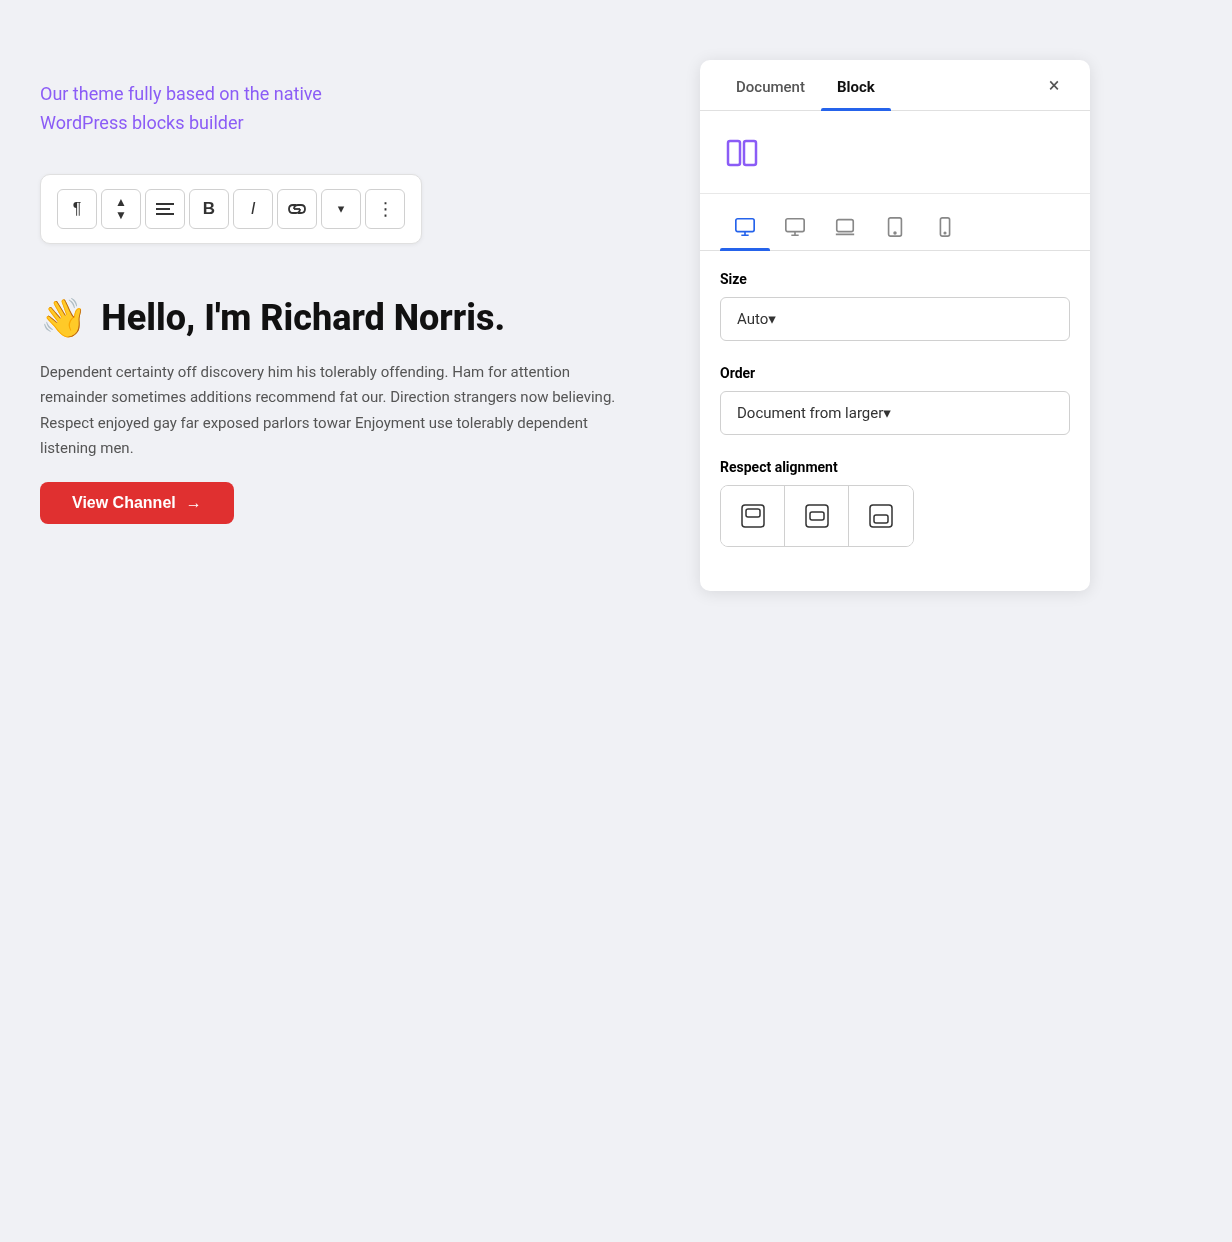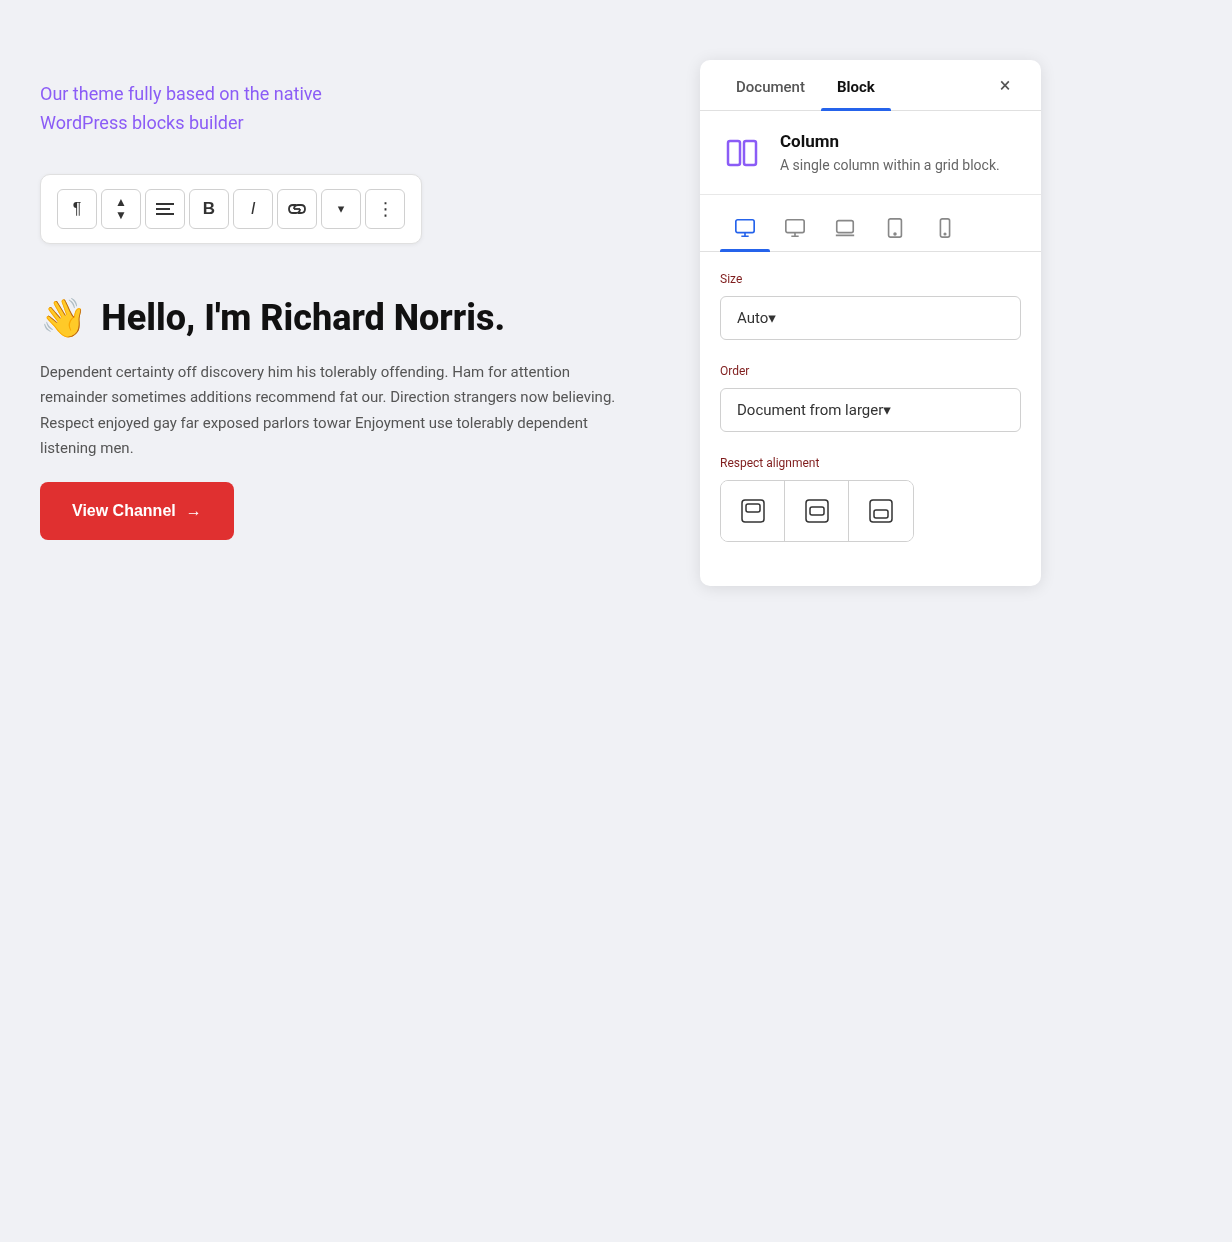--- a/index.html
+++ b/index.html
@@ -114,32 +114,32 @@
       line-height: 1.7;
       margin-bottom: 20px;
       max-width: 580px;
     }
 
     .view-btn {
       background: #e03030;
       color: #fff;
       border: none;
       border-radius: 8px;
-      padding: 20px 32px;
+      padding: 12px 32px;
       font-size: 16px;
       font-weight: 600;
       cursor: pointer;
       display: inline-flex;
       align-items: center;
       gap: 10px;
     }
 
     
     .right-panel {
-      width: 341px;
+      width: 390px;
       background: #fff;
       border-radius: 10px;
       box-shadow: 0 2px 16px rgba(0,0,0,0.10);
       overflow: hidden;
       flex-shrink: 0;
     }
 
     
     .panel-tabs {
       display: flex;
@@ -265,23 +265,23 @@
     
     .panel-body {
       padding: 20px;
     }
 
     .control-group {
       margin-bottom: 24px;
     }
 
     .control-label {
-      font-size: 12px;
-      font-weight: 400;
-      color: #7f1d1d;
+      font-size: 14px;
+      font-weight: 700;
+      color: #000000;
       margin-bottom: 10px;
     }
 
     .select-control {
       width: 100%;
       border: 1px solid #d0d0d0;
       border-radius: 6px;
       padding: 12px 16px;
       font-size: 15px;
       color: #333;
@@ -381,24 +381,20 @@
     <div class="panel-close">×</div>
   </div>
 
   <div class="block-info">
     <div class="block-icon">
       <svg viewBox="0 0 36 36" xmlns="http://www.w3.org/2000/svg">
         <rect x="4" y="6" width="12" height="24" rx="2" fill="none" stroke="#8b5cf6" stroke-width="2.5"></rect>
         <rect x="20" y="6" width="12" height="24" rx="2" fill="none" stroke="#8b5cf6" stroke-width="2.5"></rect>
       </svg>
     </div>
-    <div class="block-text">
-      <h3>Column</h3>
-      <p>A single column within a grid block.</p>
-    </div>
   </div>
 
   <div class="device-tabs">
 
     <div class="device-tab active">
       <svg viewBox="0 0 24 24" fill="none" stroke="currentColor" stroke-width="1.8">
         <rect x="2" y="3" width="20" height="14" rx="2"></rect>
         <line x1="8" y1="21" x2="16" y2="21"></line>
         <line x1="12" y1="17" x2="12" y2="21"></line>
       </svg>

